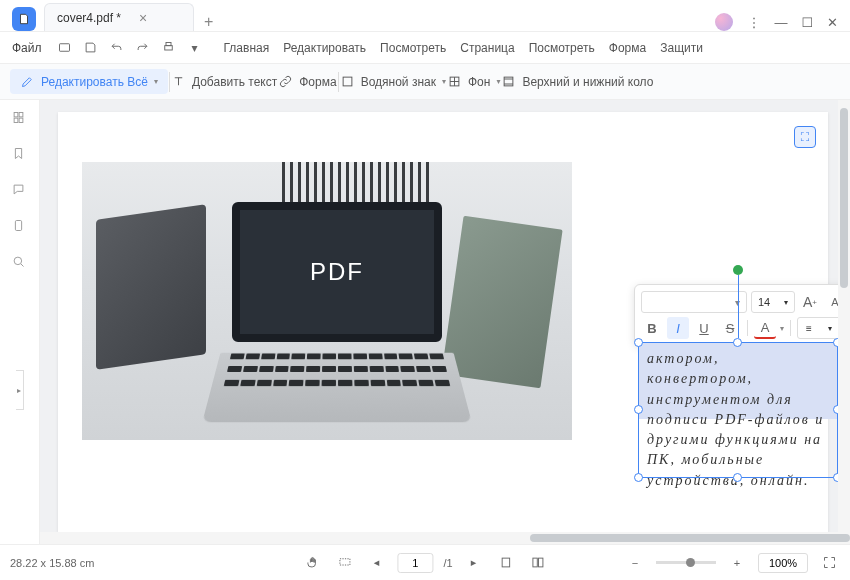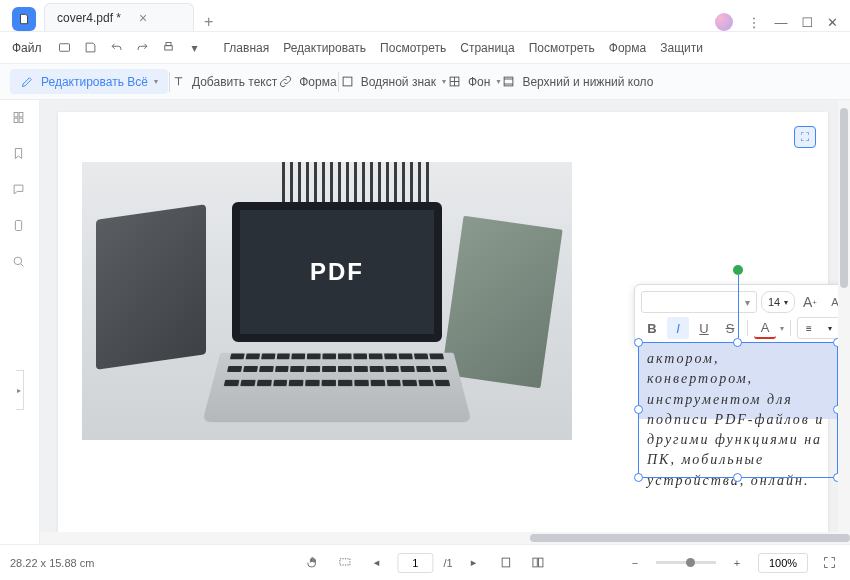--- a/index.html
+++ b/index.html
@@ -26,40 +26,40 @@
 .divider{width:1px;height:20px;background:#ddd}
 .main{display:flex;height:444px}
 .sidebar{width:40px;display:flex;flex-direction:column;align-items:center;padding-top:10px;gap:18px;border-right:1px solid #eee}
 .side-icon{width:18px;height:18px;color:#999;cursor:pointer}
 .expand-handle{width:8px;height:40px;border:1px solid #ddd;border-left:none;display:flex;align-items:center;justify-content:center;margin-top:80px;font-size:8px;color:#888;cursor:pointer}
 .canvas-wrap{flex:1;background:#f0f1f3;position:relative;overflow:hidden}
 .page{position:absolute;left:18px;top:12px;width:770px;height:420px;background:#fff;box-shadow:0 1px 3px rgba(0,0,0,.1)}
 .photo{position:absolute;left:24px;top:50px;width:490px;height:278px;background:linear-gradient(135deg,#d8dce0 0%,#c5cad0 100%);overflow:hidden}
 .desk{position:absolute;inset:0;background:linear-gradient(180deg,#e8eaec 0%,#dde0e3 40%,#d0d3d6 100%)}
 .folder{position:absolute;left:14px;top:50px;width:110px;height:150px;background:linear-gradient(135deg,#5a5d62,#3d4045);transform:skewY(-8deg);border-radius:4px}
-.laptop-screen{position:absolute;left:150px;top:40px;width:210px;height:140px;background:#2a3038;border:8px solid #1a1e24;border-radius:6px;display:flex;align-items:center;justify-content:center;color:#fff;font-weight:700;font-size:24px;letter-spacing:2px}
+.laptop-screen{position:absolute;left:150px;top:40px;width:210px;height:140px;background:#2a3038;border:8px solid #1a1e24;border-radius:6px;display:flex;align-items:center;justify-content:center;color:#fff;font-weight:400;font-size:24px;letter-spacing:2px}
 .laptop-base{position:absolute;left:130px;top:178px;width:250px;height:90px;background:linear-gradient(180deg,#c8cbce,#b5b8bb);border-radius:2px 2px 8px 8px;transform:perspective(400px) rotateX(40deg)}
 .keys{position:absolute;left:145px;top:185px;width:220px;height:50px;display:grid;grid-template-columns:repeat(14,1fr);gap:2px;transform:perspective(400px) rotateX(40deg)}
 .keys span{background:#2a2d30;border-radius:1px;height:8px}
 .notebook{position:absolute;right:20px;top:60px;width:100px;height:160px;background:linear-gradient(135deg,#8a9a8f,#6b7a70);transform:rotate(8deg);border-radius:2px}
 .basket{position:absolute;left:200px;top:0;width:150px;height:50px;background:repeating-linear-gradient(90deg,#3a3d40 0 3px,transparent 3px 8px)}
 .fit-icon{position:absolute;right:12px;top:14px;width:22px;height:22px;background:#e8f0fe;border:1px solid #4285f4;border-radius:4px;display:flex;align-items:center;justify-content:center;color:#4285f4;font-size:12px}
 .textbox{position:absolute;left:580px;top:230px;width:200px;height:136px;border:1px solid #4285f4}
 .handle{position:absolute;width:9px;height:9px;background:#fff;border:1.5px solid #4285f4;border-radius:50%}
 .h-tl{left:-5px;top:-5px}.h-tr{right:-5px;top:-5px}.h-bl{left:-5px;bottom:-5px}.h-br{right:-5px;bottom:-5px}
 .h-t{left:50%;top:-5px;margin-left:-5px}.h-b{left:50%;bottom:-5px;margin-left:-5px}
 .h-l{left:-5px;top:50%;margin-top:-5px}.h-r{right:-5px;top:50%;margin-top:-5px}
 .rot{position:absolute;left:50%;top:-78px;margin-left:-5px;width:10px;height:10px;background:#34a853;border-radius:50%}
 .rot-line{position:absolute;left:50%;top:-68px;width:1px;height:63px;background:#4285f4}
 .text-content{padding:6px 8px;font-family:Georgia,serif;font-style:italic;font-size:14px;line-height:1.45;letter-spacing:2px;color:#333;background:linear-gradient(#d8e0f5,#d8e0f5) 0 0/100% 76px no-repeat}
 .float-toolbar{position:absolute;left:576px;top:172px;width:220px;background:#fff;border:1px solid #ddd;border-radius:6px;box-shadow:0 2px 8px rgba(0,0,0,.12);padding:6px}
 .ft-row{display:flex;align-items:center;gap:4px;margin-bottom:4px}
 .ft-row:last-child{margin-bottom:0}
 .ft-select{flex:1;height:22px;border:1px solid #ddd;border-radius:3px;display:flex;align-items:center;justify-content:flex-end;padding:0 6px;font-size:10px;color:#888}
-.ft-size{width:34px;height:22px;border:1px solid #ddd;border-radius:9px;display:flex;align-items:center;padding:0 6px;font-size:11px;justify-content:space-between}
+.ft-size{width:44px;height:22px;border:1px solid #ddd;border-radius:3px;display:flex;align-items:center;padding:0 6px;font-size:11px;justify-content:space-between}
 .ft-btn{width:22px;height:22px;display:flex;align-items:center;justify-content:center;color:#666;cursor:pointer;font-size:13px;border-radius:3px}
 .ft-btn.on{background:#e8f0fe;color:#4285f4}
 .ft-sep{width:1px;height:16px;background:#ddd;margin:0 2px}
 .ft-align{width:44px;height:22px;border:1px solid #ddd;border-radius:3px;display:flex;align-items:center;justify-content:space-around;font-size:10px}
 .vscroll{position:absolute;right:0;top:0;width:12px;height:100%;background:#f5f5f5}
 .vthumb{width:8px;height:180px;background:#c8ccd0;border-radius:4px;margin:8px auto 0}
 .hscroll{position:absolute;left:0;bottom:0;right:12px;height:12px;background:#f5f5f5}
 .hthumb{height:8px;width:320px;background:#c8ccd0;border-radius:4px;margin:2px 0 0 490px}
 .statusbar{height:36px;display:flex;align-items:center;padding:0 10px;border-top:1px solid #eee;font-size:11px;color:#666}
 .sb-center{position:absolute;left:50%;transform:translateX(-50%);display:flex;align-items:center;gap:10px}

